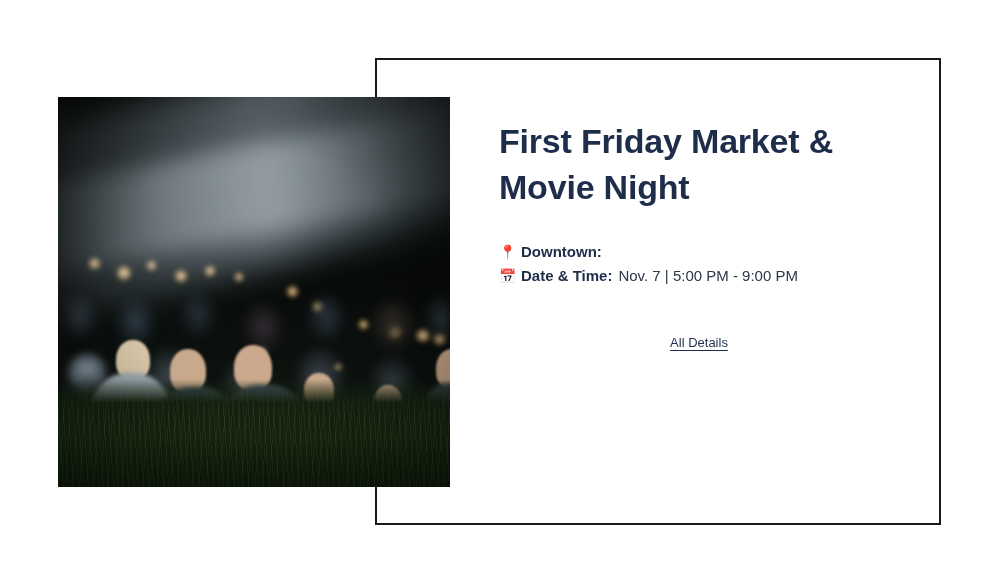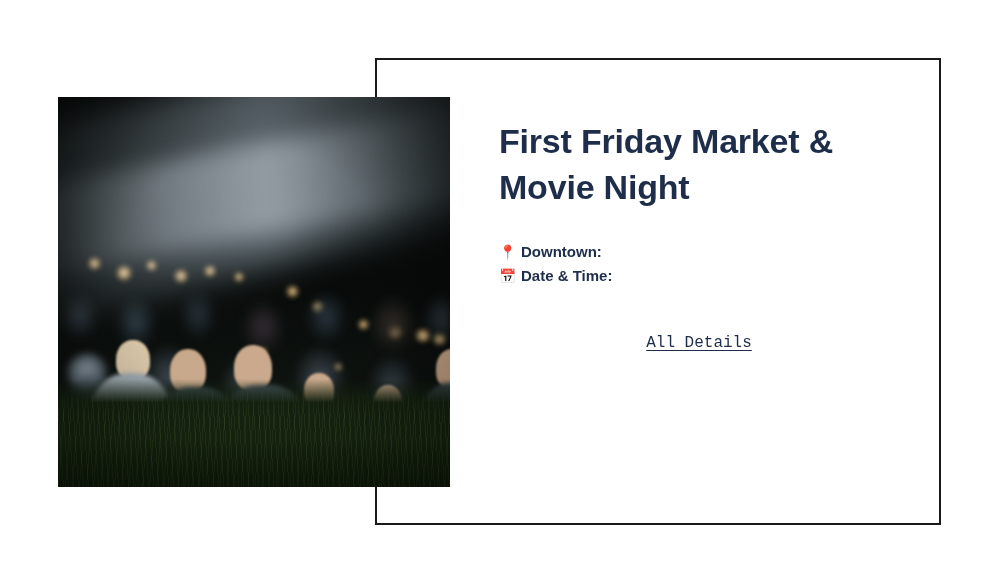--- a/index.html
+++ b/index.html
@@ -233,26 +233,25 @@
     color: #1e2d4a;
   }
   .meta-value { color: #2b3648; }
 
   .details-wrap {
     margin-top: 46px;
     width: 400px;
     text-align: center;
   }
   .details-link {
-    font-size: 16px;
+    font-size: 13px;
     color: #1e2d4a;
     text-decoration: underline;
     text-underline-offset: 3px;
     cursor: pointer;
-    font-family: Liberation Mono, monospace;
   }
 </style>
 </head>
 <body>
 
 <div class="card">
 
   <div class="frame"></div>
 
   <div class="photo">
@@ -312,20 +311,21 @@
     <div class="meta">
 
       <div class="meta-row">
         <span class="meta-icon">📍</span>
         <span class="meta-label">Downtown:</span>
       </div>
 
       <div class="meta-row">
         <span class="meta-icon">📅</span>
         <span class="meta-label">Date &amp; Time:</span>
+        <span class="meta-value">Nov. 7 | 5:00 PM - 9:00 PM</span>
       </div>
 
     </div>
 
     <div class="details-wrap">
       <a class="details-link">All Details</a>
     </div>
 
   </div>
 </div>

